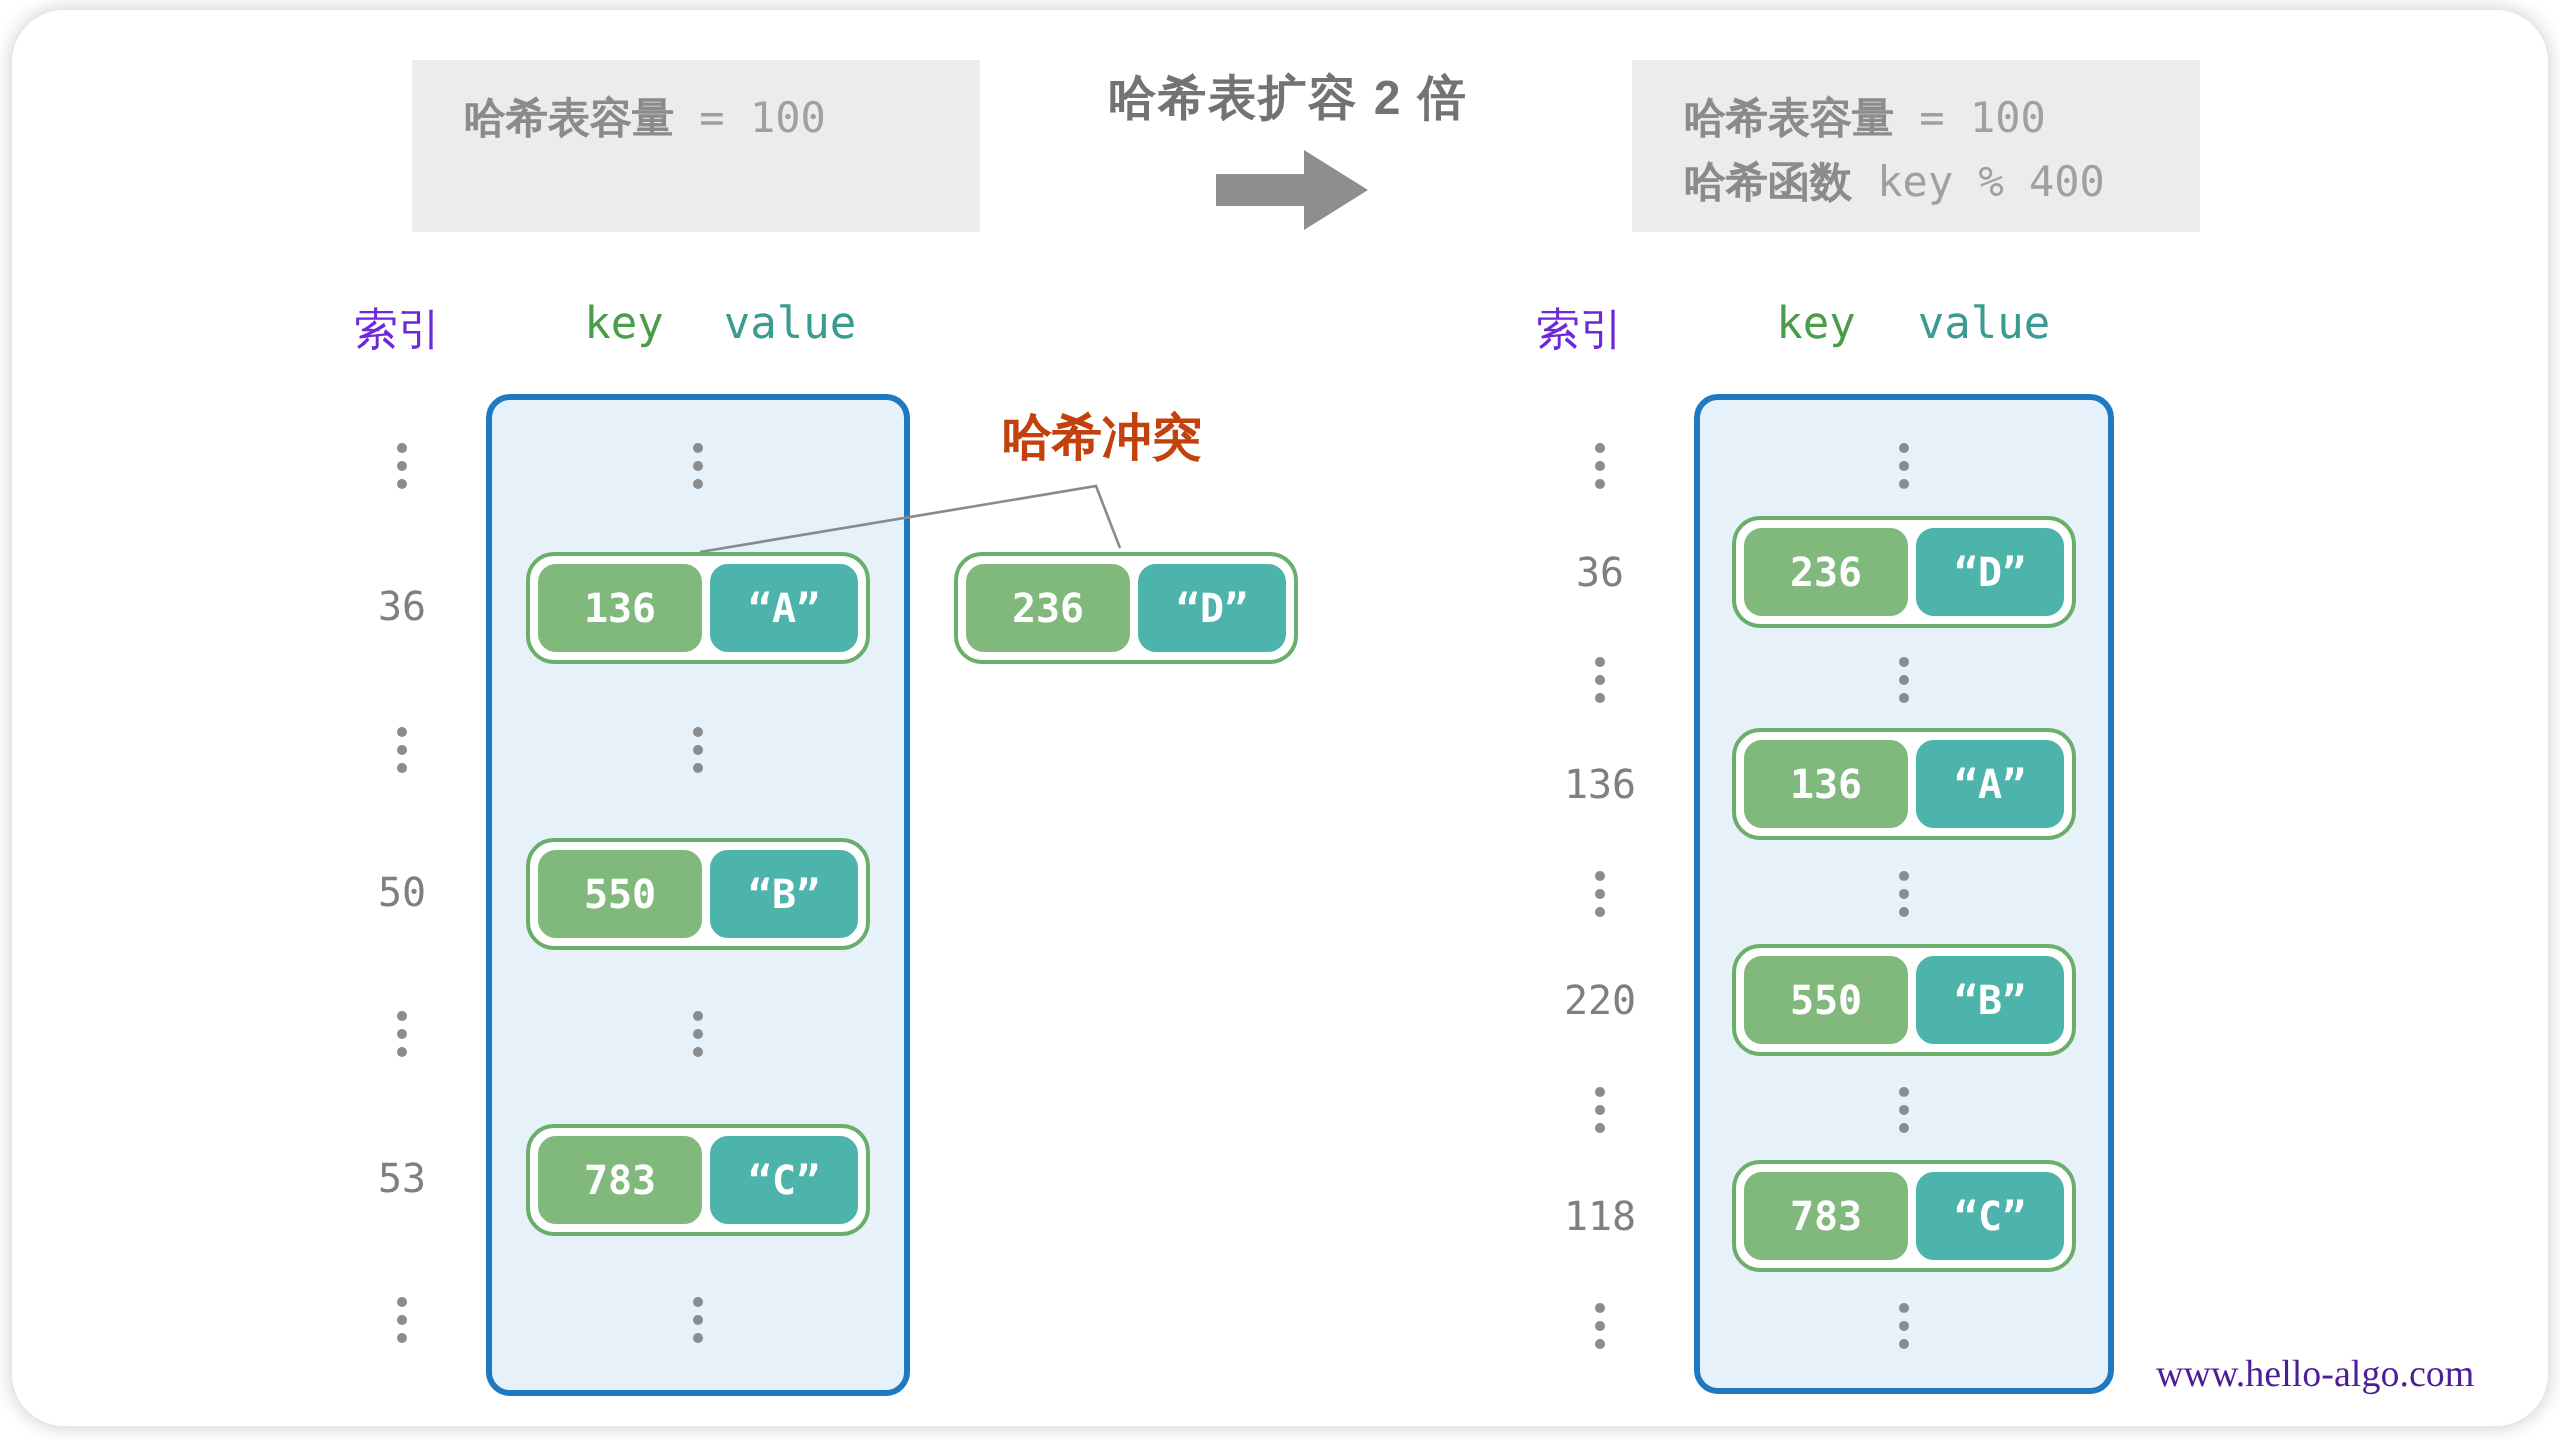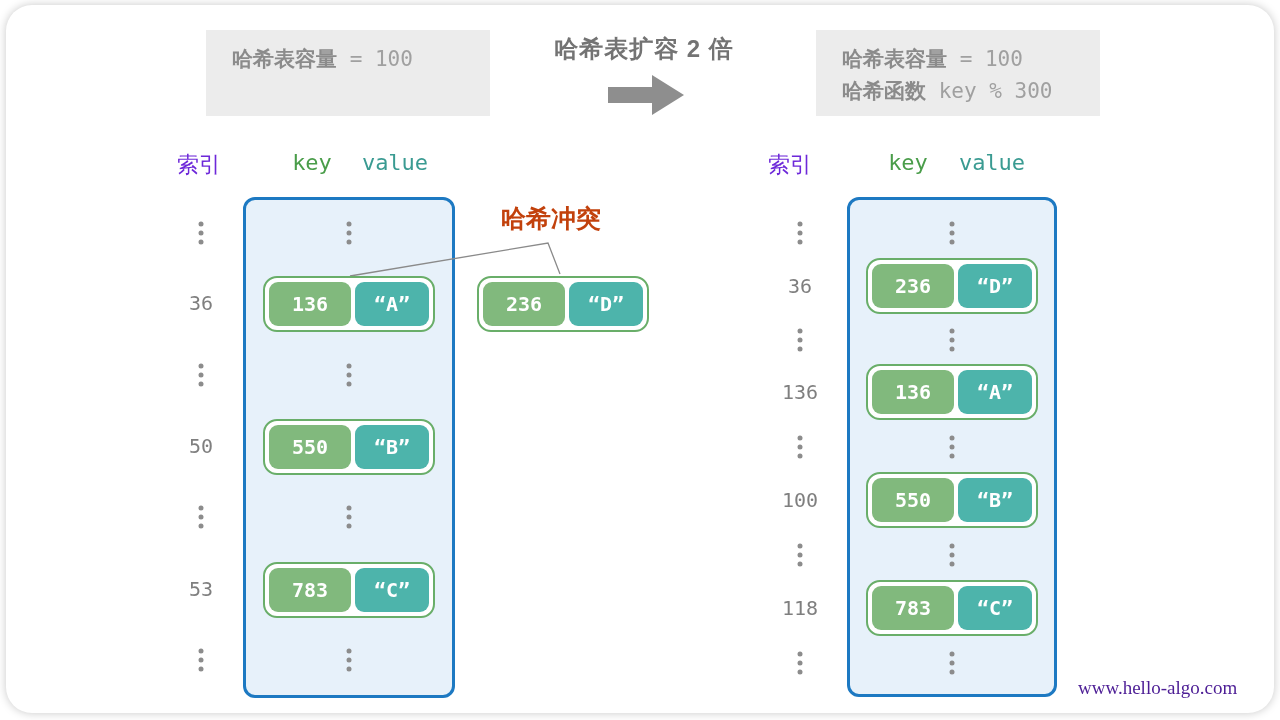--- a/index.html
+++ b/index.html
@@ -64,21 +64,21 @@
     <div class="cap-line"><span class="cap-cjk">哈希表容量</span><span class="cap-mono">&nbsp;</span><span class="cap-mono">= 100</span></div>
   </div>
 
   <div class="big-title" style="left:644px;">哈希表扩容 2 倍</div>
   <svg class="arrow-svg" width="84" height="46" viewBox="0 0 84 46">
     <polygon points="4,15 48,15 48,3 80,23 48,43 48,31 4,31" fill="#8e8e8e"></polygon>
   </svg>
 
   <div class="cap-box" style="left:816px;top:30px;">
     <div class="cap-line"><span class="cap-cjk">哈希表容量</span><span class="cap-mono">&nbsp;</span><span class="cap-mono">= 100</span></div>
-    <div class="cap-line"><span class="cap-cjk">哈希函数</span><span class="cap-mono">&nbsp;</span><span class="cap-mono">key % 300</span></div>
+    <div class="cap-line"><span class="cap-cjk">哈希函数</span><span class="cap-mono">&nbsp;</span><span class="cap-mono">key % 400</span></div>
   </div>
 
   <div class="hdr hdr-idx" style="left:199px;">索引</div>
   <div class="hdr hdr-key" style="left:312px;">key</div>
   <div class="hdr hdr-val" style="left:395px;">value</div>
 
   <div class="hdr hdr-idx" style="left:790px;">索引</div>
   <div class="hdr hdr-key" style="left:908px;">key</div>
   <div class="hdr hdr-val" style="left:992px;">value</div>
 
@@ -196,21 +196,21 @@
       <span></span>
       <span></span>
       <span></span>
     </div>
   <div class="dots" style="left:952px;top:447px;">
       <span></span>
       <span></span>
       <span></span>
     </div>
 
-  <div class="idx" style="left:800px;top:500px;">100</div>
+  <div class="idx" style="left:800px;top:500px;">220</div>
   <div class="pair" style="left:866px;top:472px;">
     <div class="cell cell-key">550</div>
     <div class="cell cell-val">“B”</div>
   </div>
 
   <div class="dots" style="left:800px;top:555px;">
       <span></span>
       <span></span>
       <span></span>
     </div>

